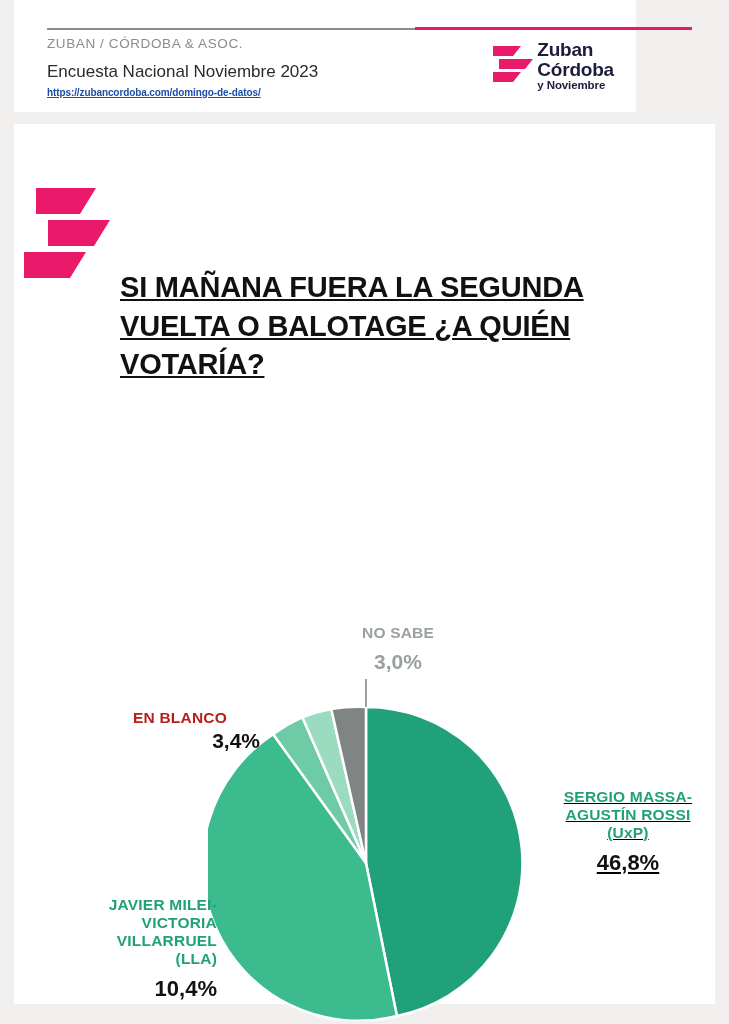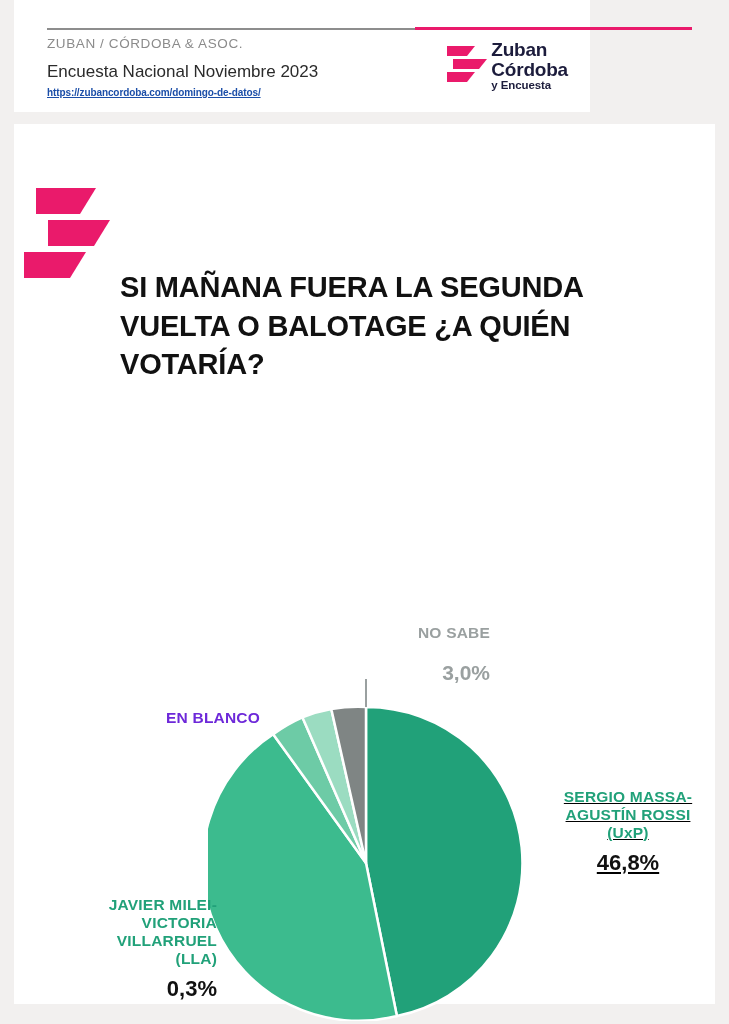--- a/index.html
+++ b/index.html
@@ -13,21 +13,21 @@
     position: relative;
     width: 729px; height: 1024px;
     background: #f2f0ef;
     overflow: hidden;
   }
 
   
   .header-card {
     position: absolute;
     left: 14px; top: 0;
-    width: 576px; height: 112px;
+    width: 622px; height: 112px;
     background: #ffffff;
   }
   .header-rule {
     position: absolute;
     left: 33px; top: 27px;
     width: 645px; height: 3px;
     display: flex;
   }
   .header-rule .rule-grey { flex: 0 0 368px; background: #8d8d8d; height: 2px; align-self: flex-end; }
   .header-rule .rule-pink { flex: 1 1 auto; background: #ea1a6b; height: 3px; }
@@ -88,20 +88,21 @@
 
   .title {
     position: absolute;
     left: 106px; top: 125px;
     width: 575px;
     font-size: 29px;
     font-weight: 700;
     color: #111111;
     line-height: 1.32;
     letter-spacing: -0.2px;
+    text-decoration: underline;
   }
 
   
   .chart-area {
     position: absolute;
     left: 0; top: 330px;
     width: 701px; height: 540px;
   }
   .pie-wrap {
     position: absolute;
@@ -128,32 +129,32 @@
   .lbl-massa .name { color: #21a179; font-size: 15.5px; }
   .lbl-massa .val { font-size: 22px; margin-top: 8px; }
 
   
   .lbl-milei { left: 28px; top: 442px; width: 175px; text-align: right; }
   .lbl-milei .name { color: #21a179; font-size: 15.5px; }
   .lbl-milei .val { font-size: 22px; margin-top: 8px; }
 
   
   .lbl-blanco { left: 86px; top: 255px; width: 160px; text-align: right; }
-  .lbl-blanco .name { color: #6d28d9; font-size: 15.5px; }
+  .lbl-blanco .name { color: #b91c1c; font-size: 15.5px; text-align: center; }
   .lbl-blanco .val { font-size: 21px; margin-top: 2px; }
 
   
   .lbl-novota { left: 86px; top: 203px; width: 232px; text-align: right; }
   .lbl-novota .name { color: #21a179; font-size: 15.5px; }
   .lbl-novota .val { font-size: 21px; margin-top: 2px; }
 
   
-  .lbl-nosabe { left: 276px; top: 170px; width: 200px; text-align: right; }
+  .lbl-nosabe { left: 284px; top: 170px; width: 200px; text-align: center; }
   .lbl-nosabe .name { color: #9aa0a0; font-size: 15.5px; }
-  .lbl-nosabe .val { color: #9aa0a0; font-size: 21px; margin-top: 19px; }
+  .lbl-nosabe .val { color: #9aa0a0; font-size: 21px; margin-top: 8px; }
 
   .leader { position: absolute; background: #9aa0a0; }
 </style>
 </head>
 <body>
 
 <div class="page">
 
   <div class="header-card">
 
@@ -172,21 +173,21 @@
       <span class="logo-mark">
         <svg width="46" height="44" viewBox="0 0 46 44" xmlns="http://www.w3.org/2000/svg">
           <polygon points="2,2 30,2 22,12 2,12" fill="#ea1a6b"></polygon>
           <polygon points="8,15 42,15 34,25 8,25" fill="#ea1a6b"></polygon>
           <polygon points="2,28 30,28 22,38 2,38" fill="#ea1a6b"></polygon>
         </svg>
       </span>
       <span class="logo-words">
         <div class="w1">Zuban</div>
         <div class="w2">Córdoba</div>
-        <div class="w3">y Encuesta</div>
+        <div class="w3">y Noviembre</div>
       </span>
     </div>
   </div>
 
   <div class="body-card">
 
     <span class="big-mark">
       <svg width="96" height="104" viewBox="0 0 96 104" xmlns="http://www.w3.org/2000/svg">
         <polygon points="22,0 82,0 66,26 22,26" fill="#ea1a6b"></polygon>
         <polygon points="34,32 96,32 80,58 34,58" fill="#ea1a6b"></polygon>
@@ -220,25 +221,26 @@
         <div class="name">AGUSTÍN ROSSI</div>
         <div class="name">(UxP)</div>
         <div class="val">46,8%</div>
       </div>
 
       <div class="lbl lbl-milei">
         <div class="name">JAVIER MILEI-</div>
         <div class="name">VICTORIA</div>
         <div class="name">VILLARRUEL</div>
         <div class="name">(LLA)</div>
-        <div class="val">0,3%</div>
+        <div class="val">10,4%</div>
       </div>
 
       <div class="lbl lbl-blanco">
         <div class="name">EN BLANCO</div>
+        <div class="val">3,4%</div>
       </div>
 
 
       <div class="lbl lbl-nosabe">
         <div class="name">NO SABE</div>
         <div class="val">3,0%</div>
       </div>
 
     </div>
   </div>

